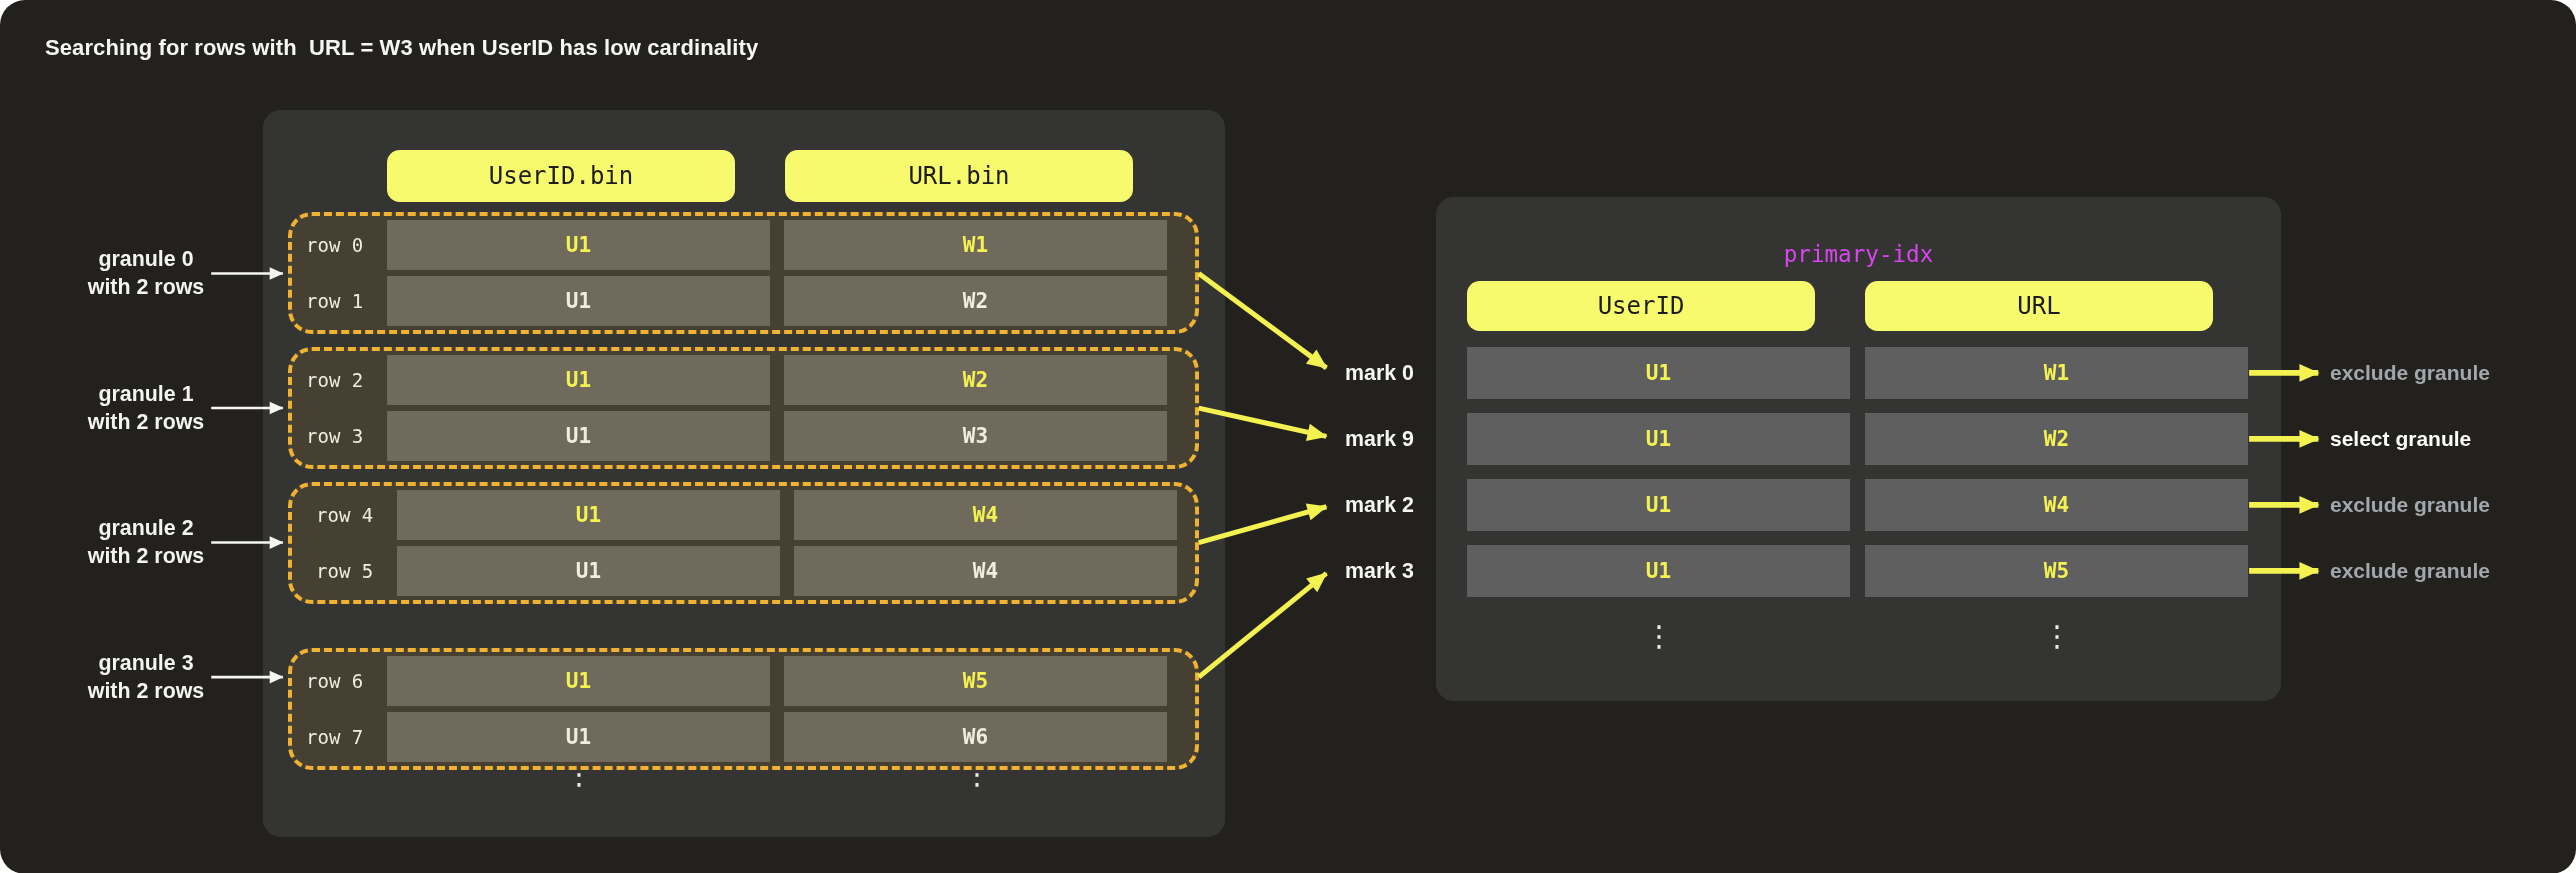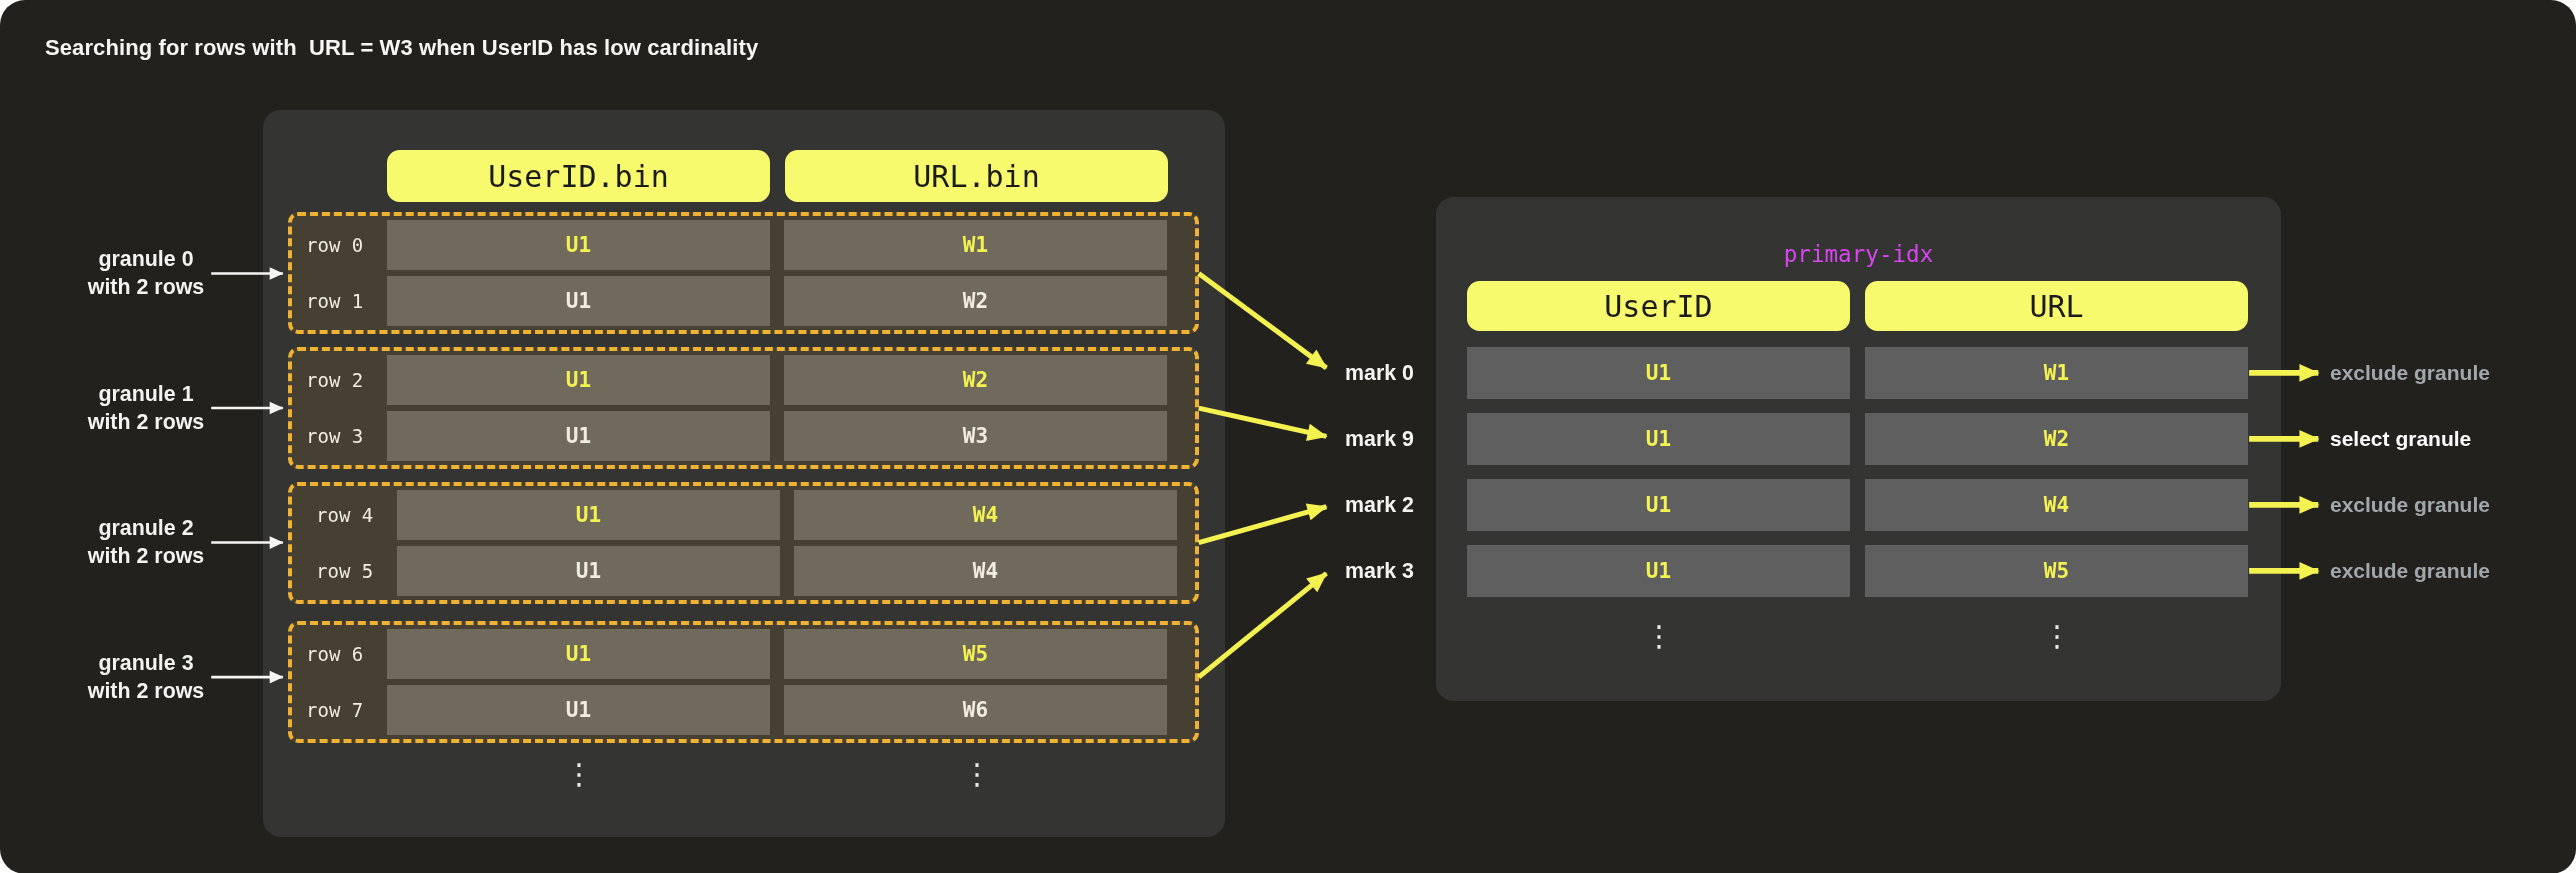--- a/index.html
+++ b/index.html
@@ -15,36 +15,36 @@
     position:absolute;left:45px;top:35px;
     font-size:22px;font-weight:700;color:#f6f6f4;
     white-space:pre;letter-spacing:0.1px;
   }
   .panel{
     position:absolute;background:#343433;border-radius:17.6px;
   }
   .left-panel{left:263px;top:110px;width:962px;height:727px;}
   .right-panel{left:1436px;top:197px;width:845px;height:504px;}
   .hdr{
-    position:absolute;height:52px;width:383px;
+    position:absolute;height:52px;width:348px;
     background:#f8fa6e;border-radius:12.6px;
     display:flex;align-items:center;justify-content:center;
     font-family:"DejaVu Sans Mono", monospace;
-    font-size:30px;font-weight:500;color:#1b1b19;
+    font-size:24px;font-weight:500;color:#1b1b19;
   }
   .ptitle{
     position:absolute;left:0;top:241px;width:100%;
     text-align:center;
     font-family:"DejaVu Sans Mono", monospace;
     font-size:22.6px;color:#d946ef;
   }
   .granule{
     position:absolute;left:288px;width:911px;height:122px;
     box-sizing:border-box;
-    border:4.4px dashed #f0b232;border-radius:10px;
+    border:4.4px dashed #f0b232;border-radius:24px;
     background:#454031;
     display:flex;flex-direction:column;justify-content:center;gap:6.3px;
   }
   .grow{display:flex;align-items:center;height:50px;padding-left:14px;}
   .rowlabel{
     width:81px;flex:none;
     font-family:"DejaVu Sans Mono", monospace;
     font-size:19px;color:#f1ecdf;
   }
   .cell{
@@ -144,21 +144,21 @@
       <div class="rowlabel">row 4</div>
       <div class="cell hi">U1</div>
       <div class="cell hi">W4</div>
     </div>
     <div class="grow">
       <div class="rowlabel">row 5</div>
       <div class="cell">U1</div>
       <div class="cell">W4</div>
     </div>
   </div>
-  <div class="granule" style="top:621px;justify-content:center;">
+  <div class="granule" style="top:648px;justify-content:center;">
     <div class="grow">
       <div class="rowlabel">row 6</div>
       <div class="cell hi">U1</div>
       <div class="cell hi">W5</div>
     </div>
     <div class="grow">
       <div class="rowlabel">row 7</div>
       <div class="cell">U1</div>
       <div class="cell">W6</div>
     </div>

